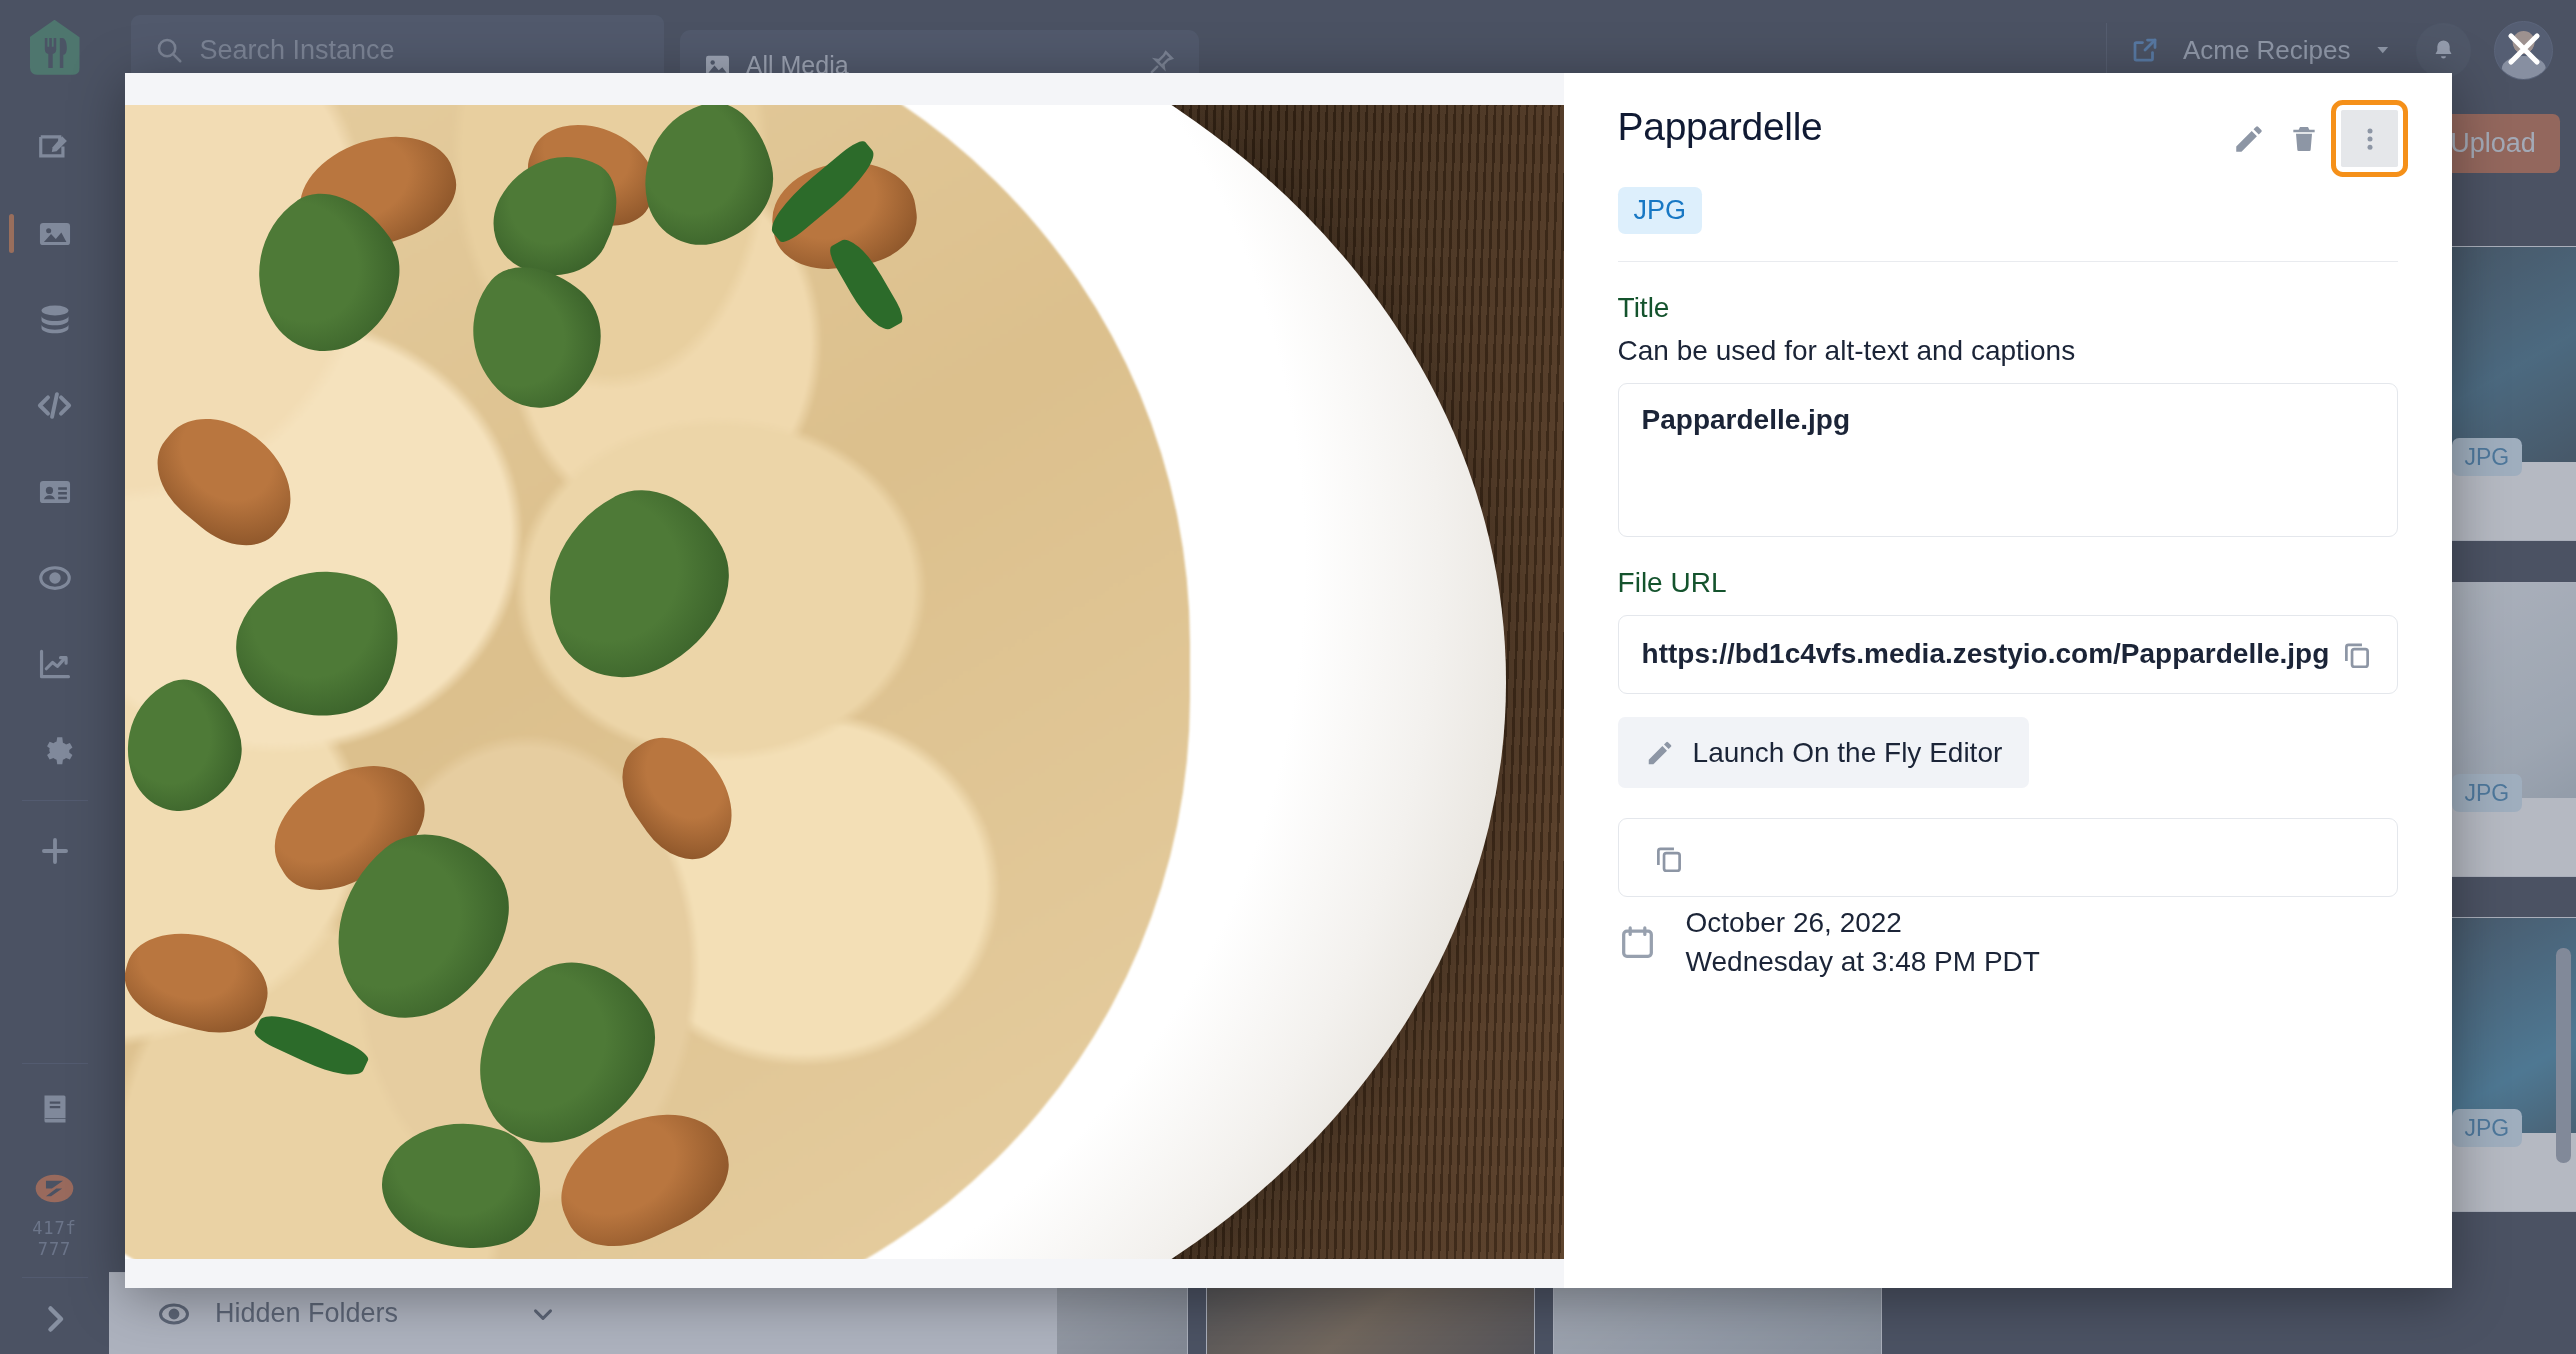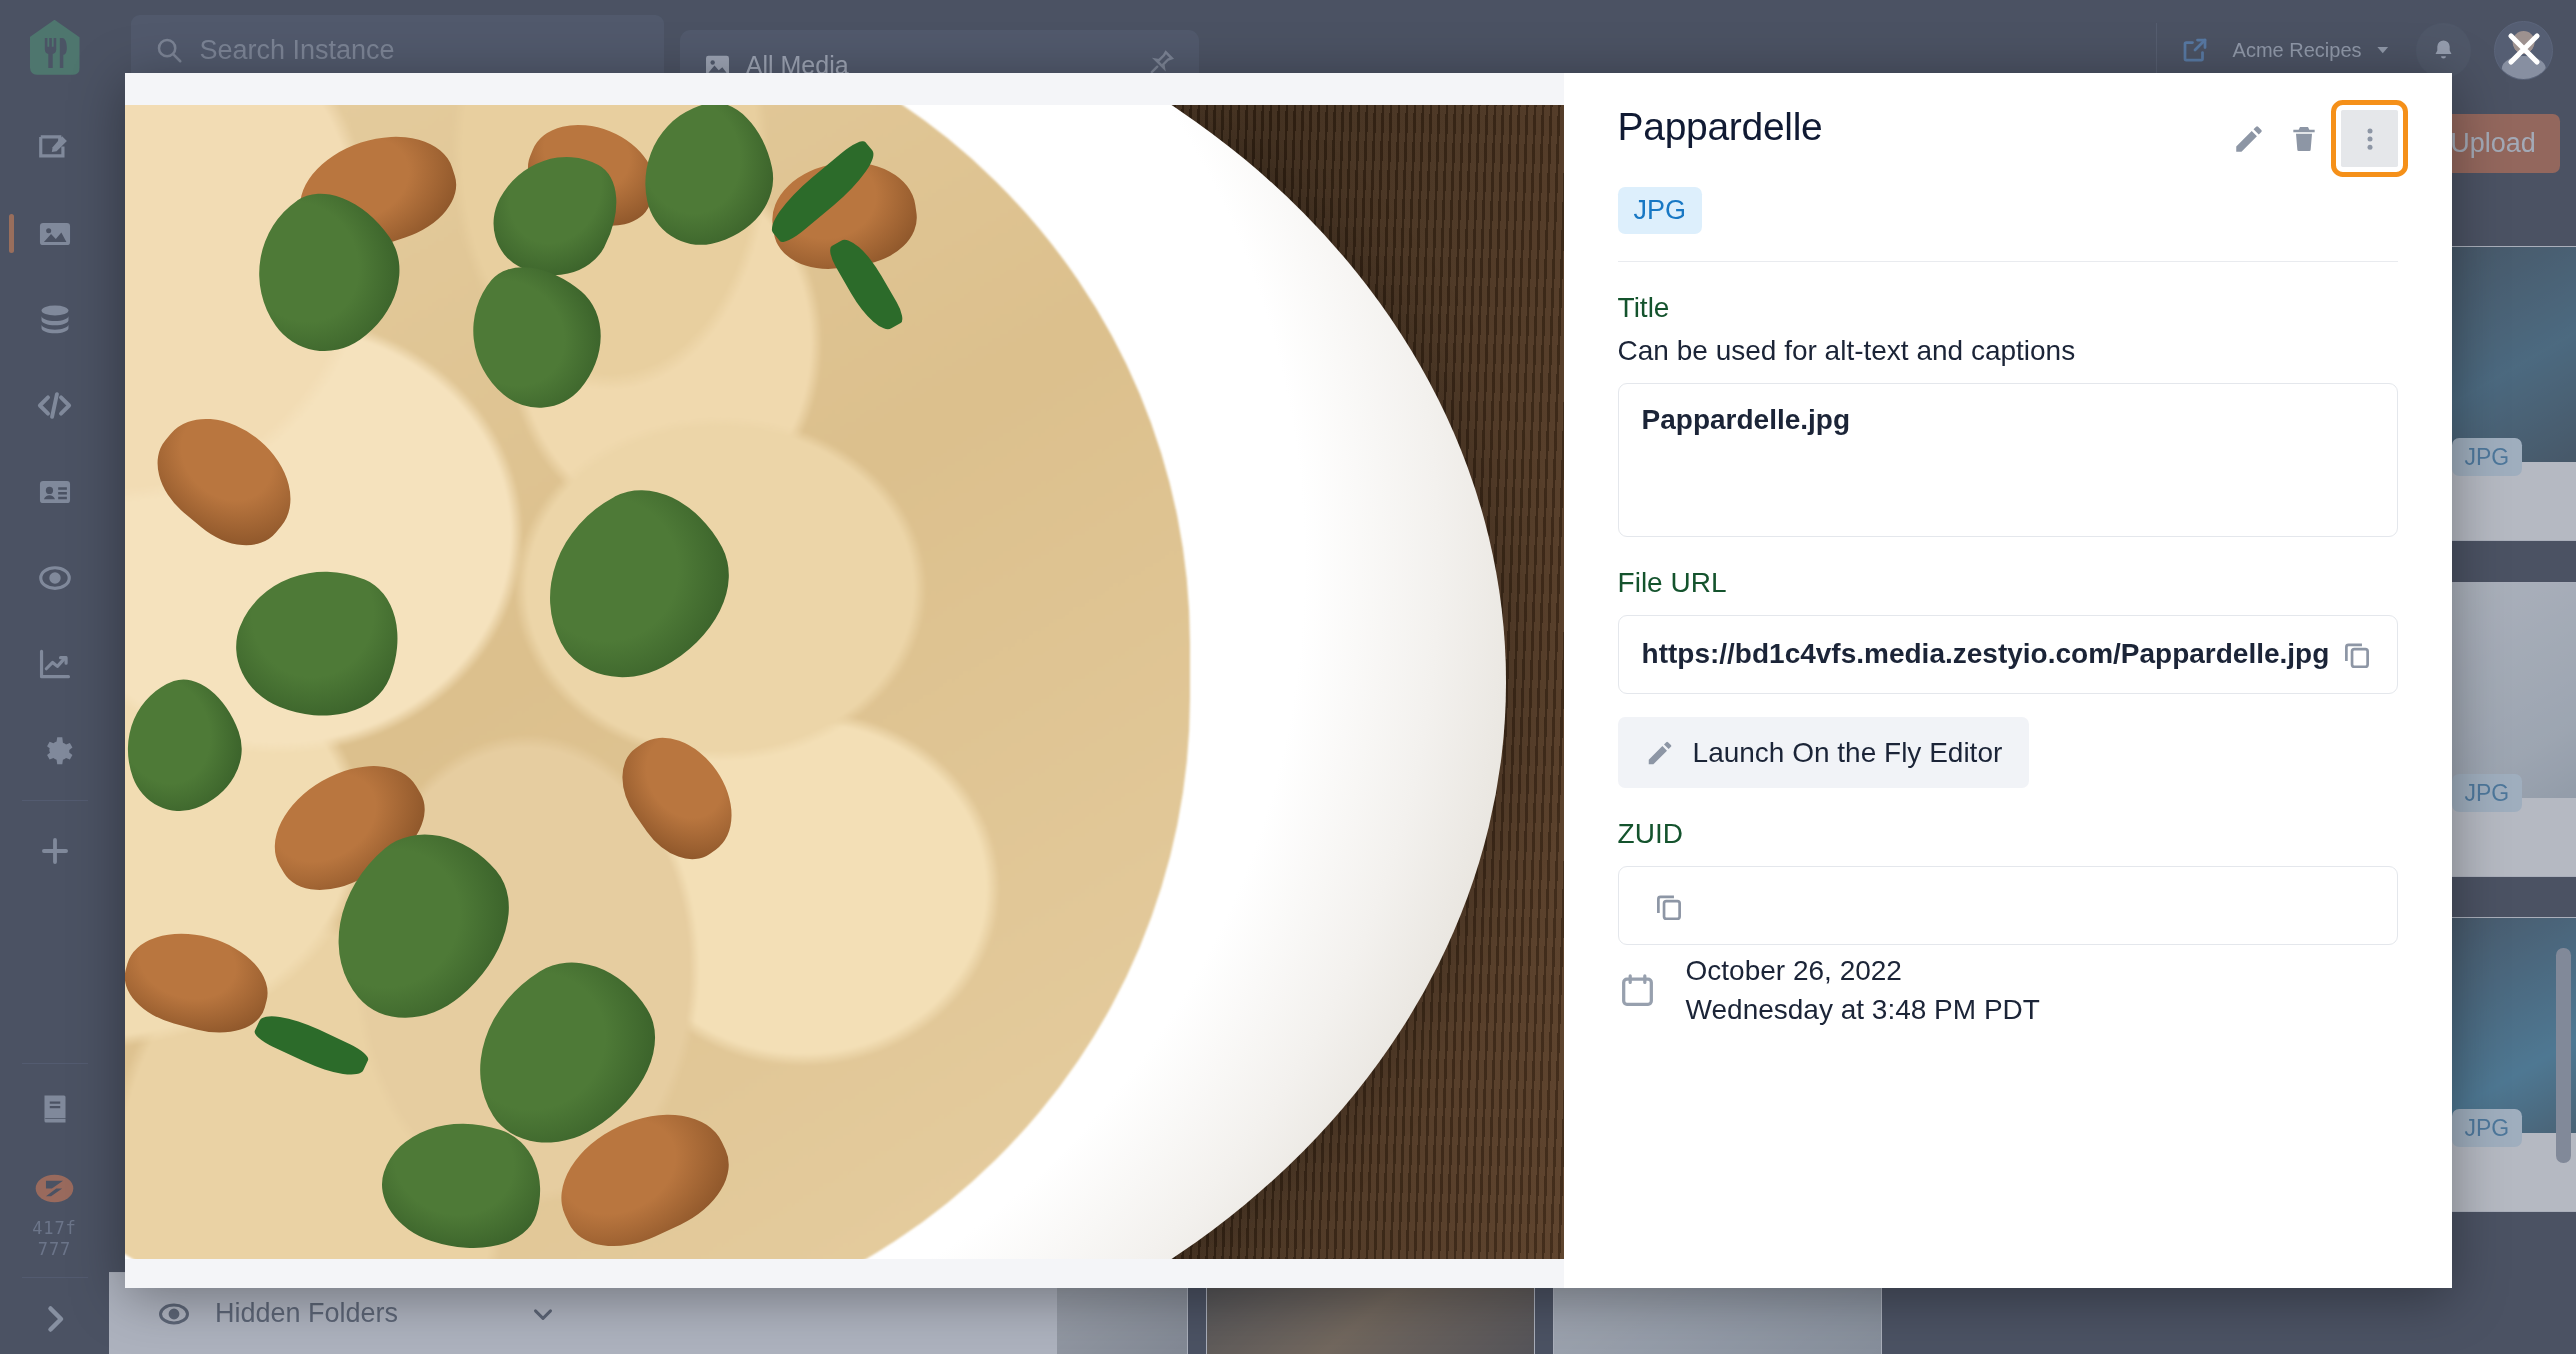--- a/index.html
+++ b/index.html
@@ -61,21 +61,21 @@
   .tab-chip {
     width: 519px; height: 70px; background: #222c42; border-radius: 10.7px 10.7px 0 0;
     display: flex; align-items: center; gap: 14.3px; padding: 0 23px;
     color: #c6cddb; font-size: 25px; margin-top: 30px;
   }
   .tab-chip .pin { margin-left: auto; color: #7e8799; }
   .topbar-right {
     margin-left: auto; display: flex; align-items: center; gap: 23px; padding-right: 23px;
   }
   .topbar-divider { width: 0.9px; height: 55px; background: #2a3347; }
-  .instance-name { color: #aab3c4; font-size: 20px; display: flex; align-items: center; gap: 10px; }
+  .instance-name { color: #aab3c4; font-size: 26px; display: flex; align-items: center; gap: 21px; }
   .bell-btn {
     width: 55px; height: 55px; border-radius: 50%; background: #1d2638;
     display: flex; align-items: center; justify-content: center; color: #b6bfd0;
   }
   .avatar {
     width: 59px; height: 59px; border-radius: 50%;
     background: radial-gradient(circle at 50% 38%, #c9a18a 0 22%, #2b3550 23% 100%);
     border: 1.8px solid #3a4considered; border: 1.8px solid #3a4663;
     position: relative; overflow: hidden;
   }
@@ -540,21 +540,20 @@
         <span class="pencil">
           <svg width="30" height="30" viewBox="0 0 24 24" fill="currentColor">
               <path d="M3 17.3V21h3.7L17.6 10.1l-3.7-3.7zM20.7 7a1 1 0 000-1.4l-2.3-2.3a1 1 0 00-1.4 0l-1.8 1.8 3.7 3.7z"></path>
             </svg>
         </span>
         <span>Launch On the Fly Editor</span>
       </div>
     </div>
 
     <div class="field">
-      <div class="field-label">ZUID</div>
       <div class="input-box single">
         <span class="copy-btn">
           <svg width="34" height="34" viewBox="0 0 24 24" fill="none" stroke="currentColor" stroke-width="1.9">
               <rect x="8.5" y="8.5" width="11" height="12.5" rx="1.6"></rect>
               <path d="M15.5 5.5H6a1.5 1.5 0 00-1.5 1.5v10"></path>
             </svg>
         </span>
       </div>
     </div>
 

